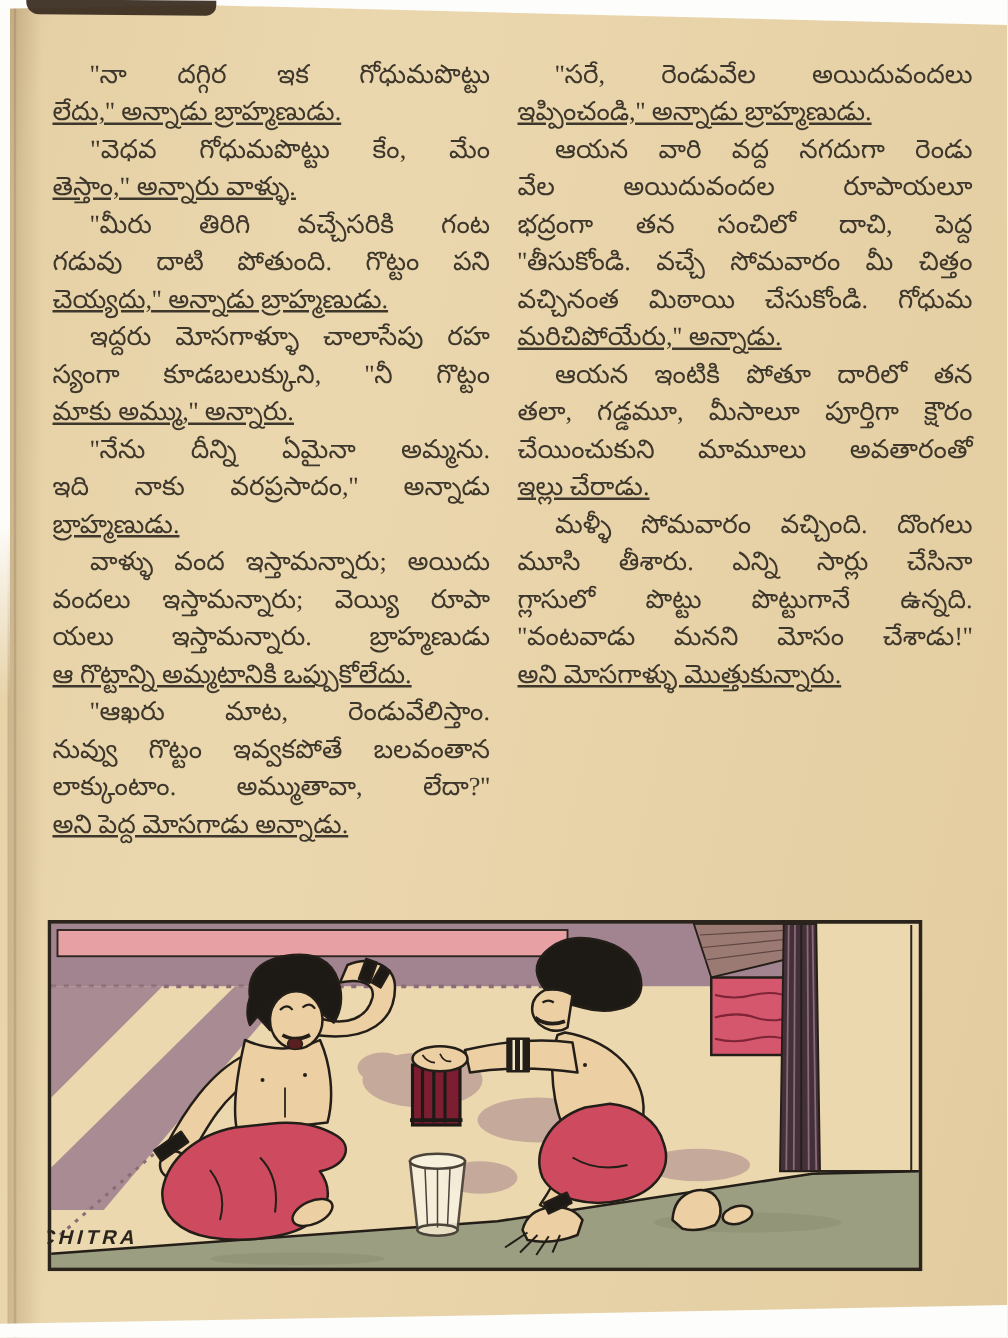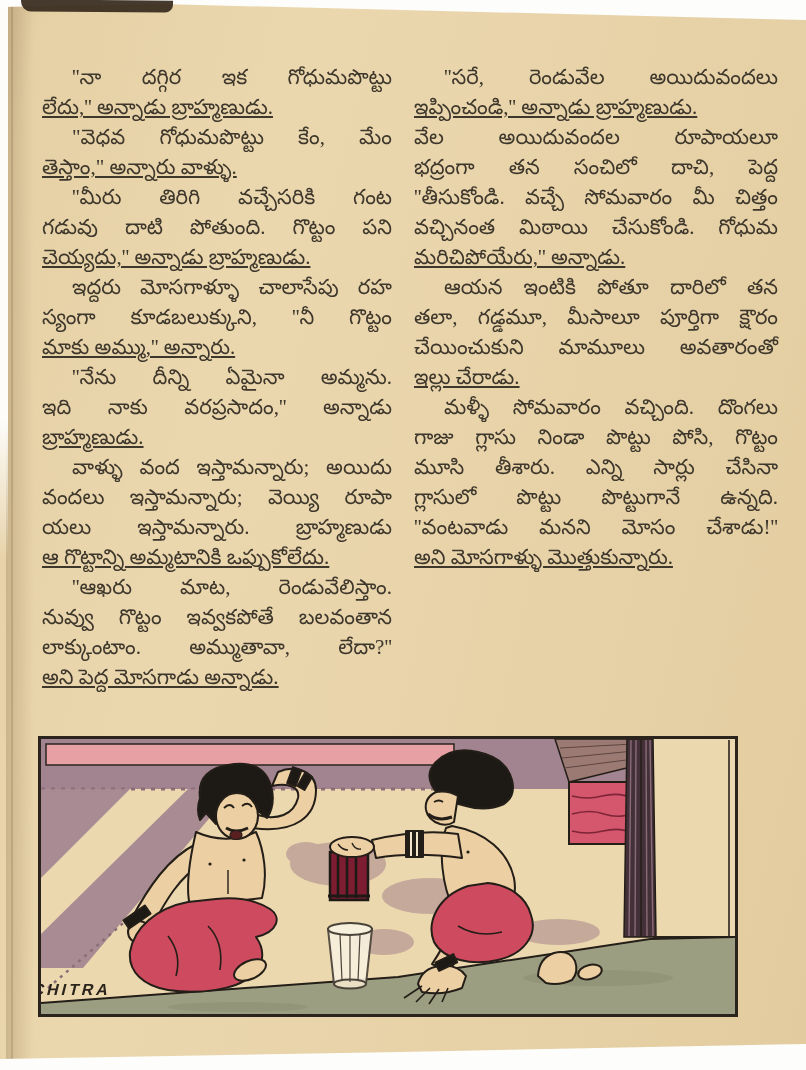--- a/index.html
+++ b/index.html
@@ -32,21 +32,21 @@
   .smudge-top-left{
     position:absolute;left:21px;top:0;width:152px;height:12px;
     background:#36291d;border-radius:0 0 8px 10px;opacity:.92;transform:rotate(.5deg);
   }
   .white-bottom{
     position:absolute;left:0;top:1040px;width:806px;height:30px;background:#fdfdfb;
     clip-path:polygon(0 19px,400px 12px,806px 4px,806px 30px,0 30px);
   }
   
   .columns{
-    position:absolute;left:42px;top:62px;width:736px;
+    position:absolute;left:42px;top:44px;width:736px;
     display:flex;gap:22px;
     color:#3e372c;font-size:21px;line-height:30px;
   }
   .col-left{width:350px;}
   .col-right{width:364px;}
   .line{text-align:justify;text-align-last:justify;white-space:normal;}
   .line.first{text-indent:30px;}
   .line.last{text-align-last:left;text-decoration:underline;}
   
   .illustration{
@@ -85,31 +85,31 @@
       <div class="line">యలు ఇస్తామన్నారు. బ్రాహ్మణుడు</div>
       <div class="line last">ఆ గొట్టాన్ని అమ్మటానికి ఒప్పుకోలేదు.</div>
       <div class="line first">''ఆఖరు మాట, రెండువేలిస్తాం.</div>
       <div class="line">నువ్వు గొట్టం ఇవ్వకపోతే బలవంతాన</div>
       <div class="line">లాక్కుంటాం. అమ్ముతావా, లేదా?''</div>
       <div class="line last">అని పెద్ద మోసగాడు అన్నాడు.</div>
     </div>
   <div class="col-right">
       <div class="line first">''సరే, రెండువేల అయిదువందలు</div>
       <div class="line last">ఇప్పించండి,'' అన్నాడు బ్రాహ్మణుడు.</div>
+      <div class="line first">ఆయన వారి వద్ద నగదుగా రెండు</div>
       <div class="line">వేల అయిదువందల రూపాయలూ</div>
       <div class="line">భద్రంగా తన సంచిలో దాచి, పెద్ద</div>
       <div class="line">''తీసుకోండి. వచ్చే సోమవారం మీ చిత్తం</div>
       <div class="line">వచ్చినంత మిఠాయి చేసుకోండి. గోధుమ</div>
       <div class="line last">మరిచిపోయేరు,'' అన్నాడు.</div>
       <div class="line first">ఆయన ఇంటికి పోతూ దారిలో తన</div>
       <div class="line">తలా, గడ్డమూ, మీసాలూ పూర్తిగా క్షౌరం</div>
       <div class="line">చేయించుకుని మామూలు అవతారంతో</div>
       <div class="line last">ఇల్లు చేరాడు.</div>
       <div class="line first">మళ్ళీ సోమవారం వచ్చింది. దొంగలు</div>
-      <div class="line">గాజు గ్లాసు నిండా పొట్టు పోసి, గొట్టం</div>
       <div class="line">మూసి తీశారు. ఎన్ని సార్లు చేసినా</div>
       <div class="line">గ్లాసులో పొట్టు పొట్టుగానే ఉన్నది.</div>
       <div class="line">''వంటవాడు మనని మోసం చేశాడు!''</div>
       <div class="line last">అని మోసగాళ్ళు మొత్తుకున్నారు.</div>
     </div>
 </div>
 
 <div class="illustration">
 <svg viewBox="0 0 700 281" xmlns="http://www.w3.org/2000/svg">
 

